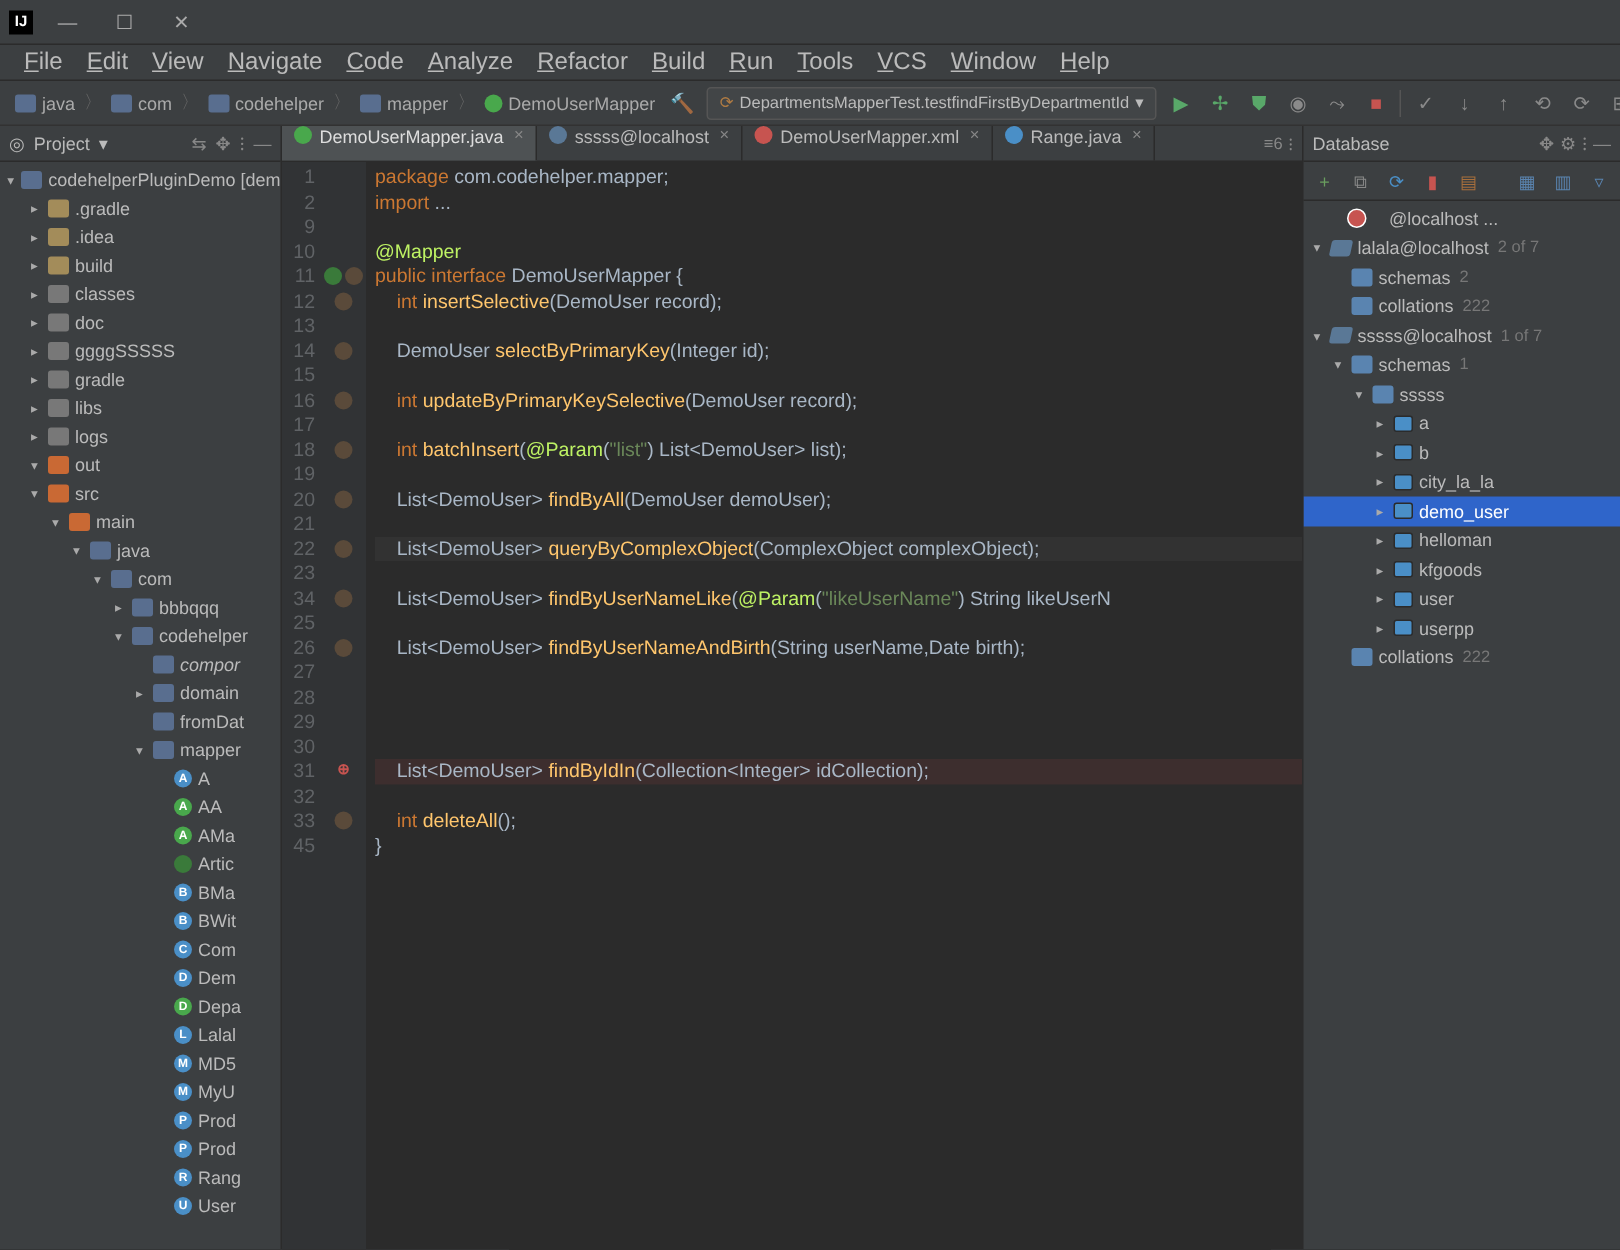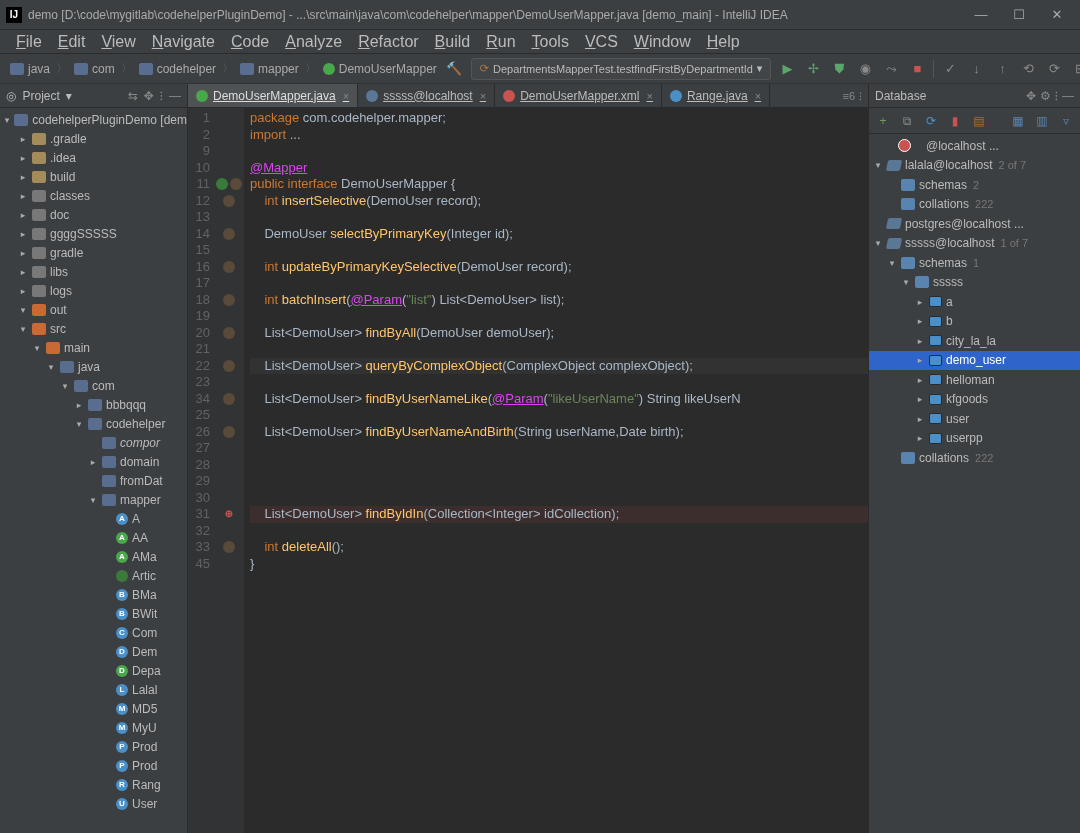--- a/index.html
+++ b/index.html
@@ -35,38 +35,38 @@
 .ic.fld { background:#a38c5a; }
 .ic.fld-ex { background:#c96934; }
 .ic.fld-g { background:#787878; }
 .ic.pkg { background:#596e8f; }
 .ic.mod { background:#596e8f; border-radius:2px; }
 .ic.cls { width:12px; height:12px; border-radius:50%; background:#4a8fc7; color:#fff; font-size:8px; display:flex; align-items:center; justify-content:center; font-weight:bold; }
 .ic.cls.grn { background:#49a84c; }
 .ic.spr { width:12px; height:12px; border-radius:50%; background:#3a7a3a; }
 .editor { flex:1; display:flex; flex-direction:column; background:#2b2b2b; overflow:hidden; }
 .tabs { height:24px; background:#3c3f41; display:flex; align-items:stretch; border-bottom:1px solid #2b2b2b; }
-.tab { display:flex; align-items:center; padding:0 8px; gap:5px; font-size:12px; color:#bbb; border-right:1px solid #2b2b2b; cursor:pointer;text-decoration:underline; }
+.tab { display:flex; padding:0 8px; gap:5px; font-size:12px; color:#bbb; border-right:1px solid #2b2b2b; cursor:pointer; }
 .tab.active { background:#4e5254; color:#ddd; }
 .tab .ticn { width:12px; height:12px; border-radius:50%; flex-shrink:0; }
 .tab .close { color:#888; font-size:11px; margin-left:2px; }
 .tab-right { margin-left:auto; display:flex; align-items:center; padding:0 6px; color:#888; font-size:11px; gap:4px; }
 .code-area { flex:1; display:flex; overflow:hidden; font-family:"JetBrains Mono","Consolas",monospace; font-size:13px; line-height:16.5px; }
 .gutter-a { width:26px; background:#313335; color:#606366; text-align:right; padding:2px 4px 0 0; }
 .gutter-b { width:30px; background:#313335; display:flex; flex-direction:column; padding-top:2px; }
 .gline { height:16.5px; display:flex; align-items:center; justify-content:center; gap:2px; }
 .spr-ic { width:12px; height:12px; border-radius:50%; background:#3a7a3a; }
 .bulb { color:#d9a949; font-size:11px; }
 .redplus { color:#c75450; font-size:10px; font-weight:bold; }
 .code { flex:1; padding:2px 0 0 6px; color:#a9b7c6; white-space:pre; overflow:hidden; position:relative; }
 .code .ln { height:16.5px; }
 .code .ln.hl { background:#323232; }
 .code .ln.red { background:#3d2e2e; }
 .kw { color:#cc7832; }
-.anno { color:#d946ef;text-decoration:underline; }
+.anno { color:#bef264; }
 .str { color:#6a8759; }
 .fn { color:#ffc66d; }
 .database { width:212px; background:#3c3f41; display:flex; flex-direction:column; border-left:1px solid #2b2b2b; }
 .db-head { height:24px; display:flex; align-items:center; padding:0 6px; gap:4px; border-bottom:1px solid #2b2b2b; color:#bbb; }
 .db-head .gap { flex:1; }
 .db-tool { height:26px; display:flex; align-items:center; padding:0 6px; gap:8px; border-bottom:1px solid #2b2b2b; }
 .db-tool .ico { width:16px; height:16px; display:flex; align-items:center; justify-content:center; font-size:12px; color:#888; }
 .db-tool .ico.plus { color:#6a9e5f; }
 .db-tool .ico.refresh { color:#4a8fc7; }
 .db-tree { flex:1; overflow:hidden; font-size:12px; padding-top:2px; }
@@ -78,21 +78,20 @@
 .ic.ora { width:13px; height:13px; border-radius:50%; background:#c75450; border:1px solid #fff; }
 .ic.sch { background:#5a84b0; border-radius:2px; }
 .ic.tbl { width:13px; height:11px; background:#4a8fc7; border-radius:2px; border:1px solid #2b2b2b; }
 .dbn .cnt { color:#777; margin-left:6px; font-size:11px; }
 </style>
 </head>
 <body>
 
 <div class="titlebar">
   <div class="ticon">IJ</div>
-  <div class="title">demo [D:\code\mygitlab\codehelperPluginDemo] - ...\src\main\java\com\codehelper\mapper\DemoUserMapper.java [demo_main] - IntelliJ IDEA</div>
   <div class="winbtns">
     <div class="winbtn">—</div>
     <div class="winbtn">☐</div>
     <div class="winbtn">✕</div>
   </div>
 </div>
 
 <div class="menubar" id="menubar">
     <span><u>F</u>ile</span>
     <span><u>E</u>dit</span>
@@ -514,25 +513,20 @@
           <span>schemas</span>
           <span class="cnt">2</span>
         </div>
         <div class="dbn" style="padding-left: 18px;">
           <span class="tw"> </span>
           <span class="ic sch"></span>
           <span>collations</span>
           <span class="cnt">222</span>
         </div>
         <div class="dbn" style="padding-left: 4px;">
-          <span class="tw"> </span>
-          <span class="ic dsn"></span>
-          <span>postgres@localhost ...</span>
-        </div>
-        <div class="dbn" style="padding-left: 4px;">
           <span class="tw">▾</span>
           <span class="ic dsn"></span>
           <span>sssss@localhost</span>
           <span class="cnt">1 of 7</span>
         </div>
         <div class="dbn" style="padding-left: 18px;">
           <span class="tw">▾</span>
           <span class="ic sch"></span>
           <span>schemas</span>
           <span class="cnt">1</span>

